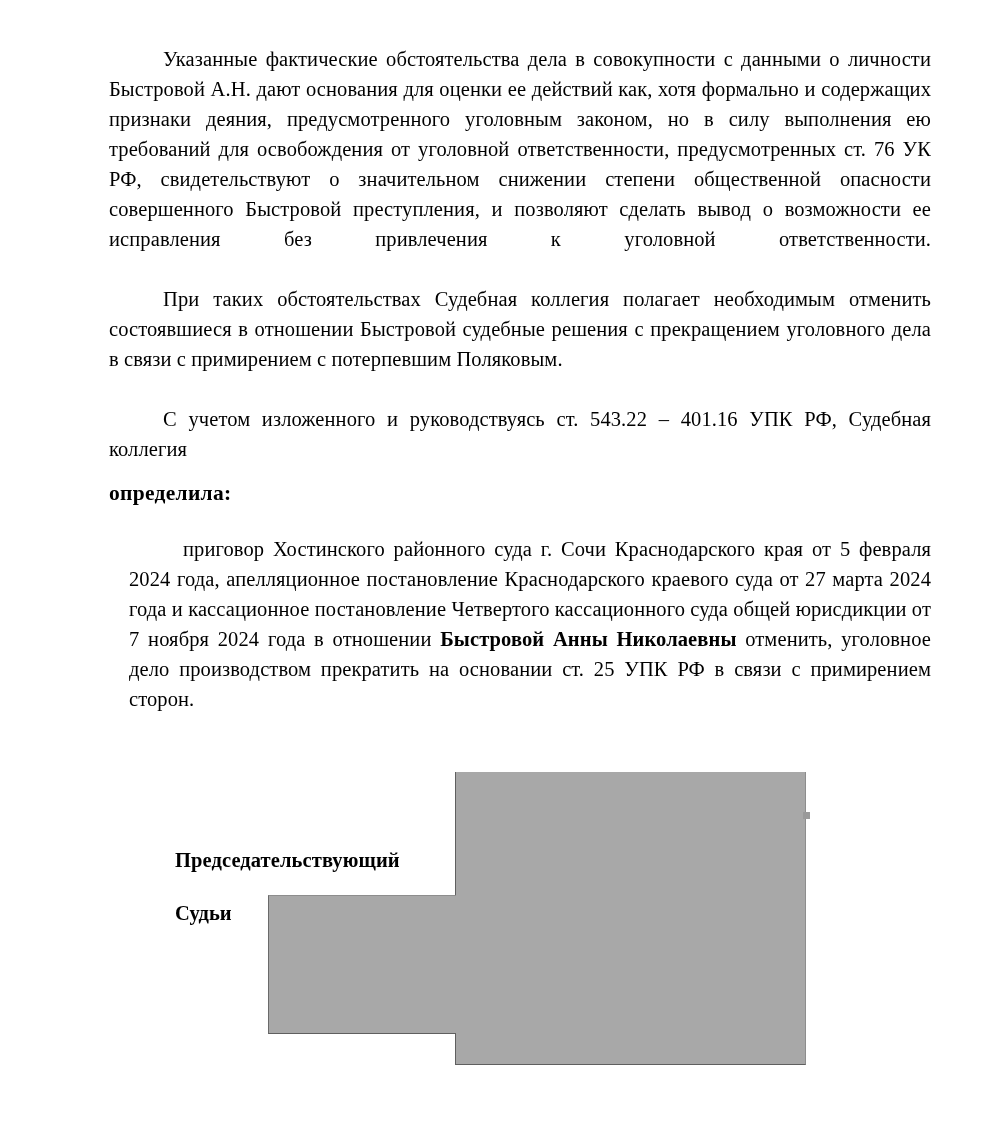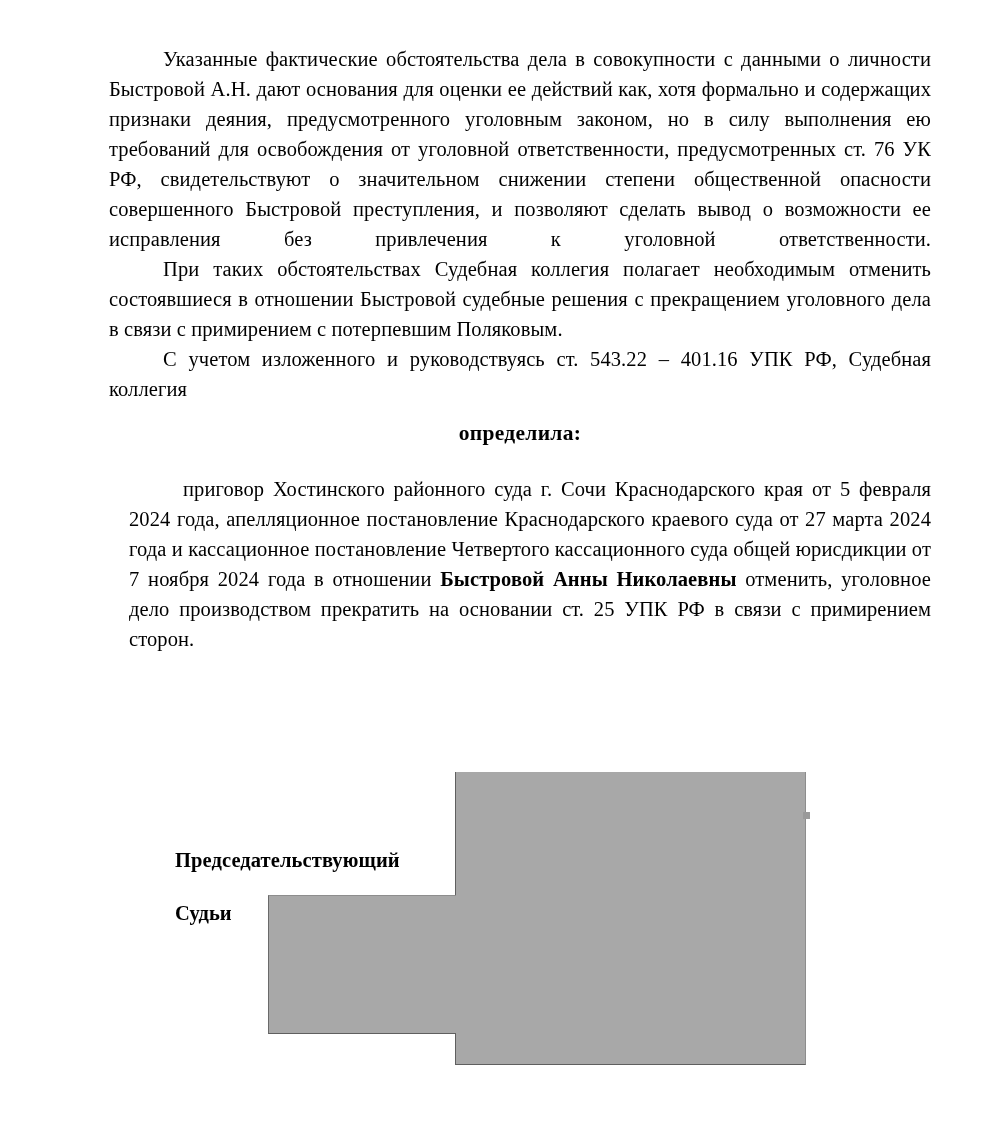--- a/index.html
+++ b/index.html
@@ -37,32 +37,33 @@
     hyphens: none;
     letter-spacing: 0.1px;
   }
 
   
   .para.last-justify {
     text-align-last: justify;
   }
 
   .para + .para {
+    margin-top: 30px;
   }
 
   .para b,
   .para strong {
     font-weight: bold;
   }
 
   .ruling-heading {
     font-size: 21.5px;
     line-height: 30px;
     font-weight: bold;
-    text-align: center;
+    text-align: left;
     text-indent: 0;
     margin: 14px 0 0 0;
     letter-spacing: 0.3px;
   }
 
   .para.after-heading {
     margin-top: 26px;
     margin-left: 20px;
   }
 

